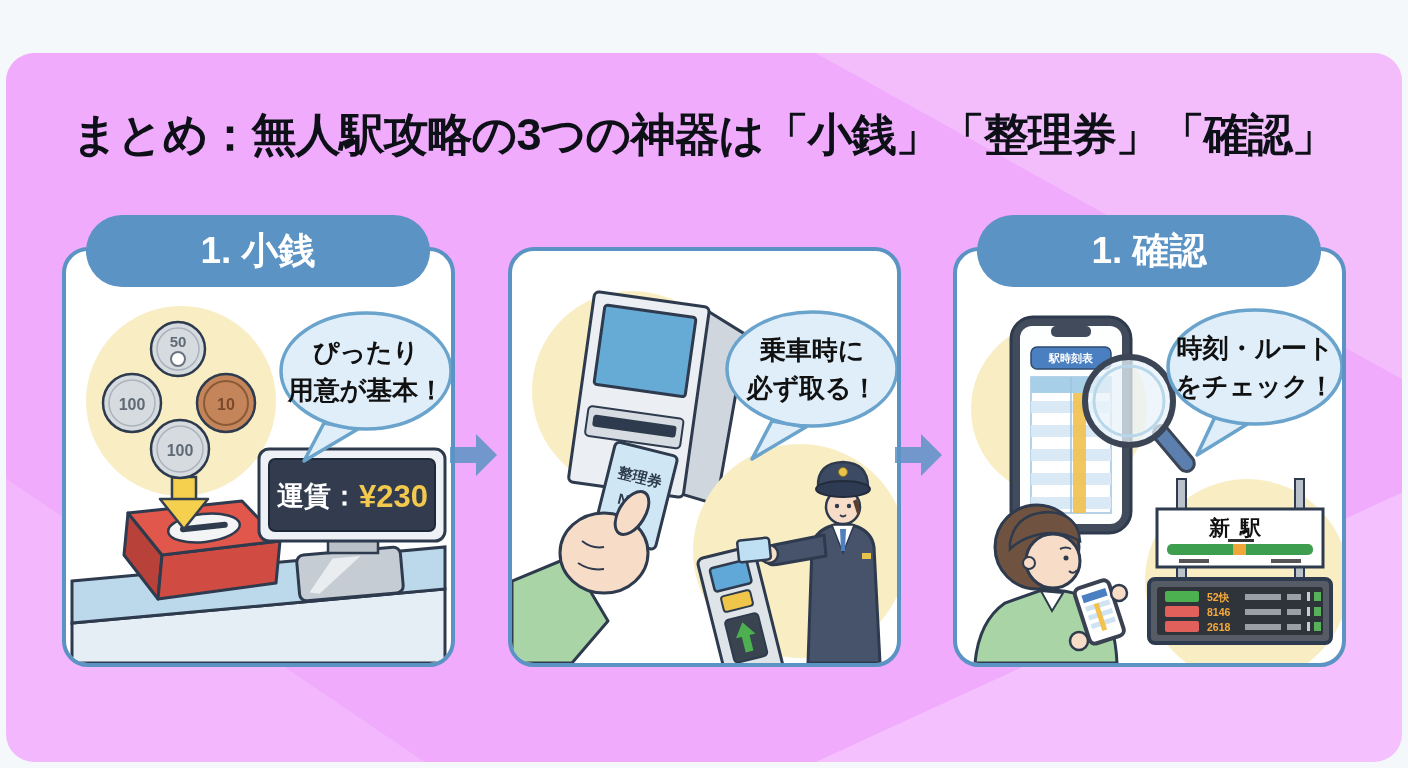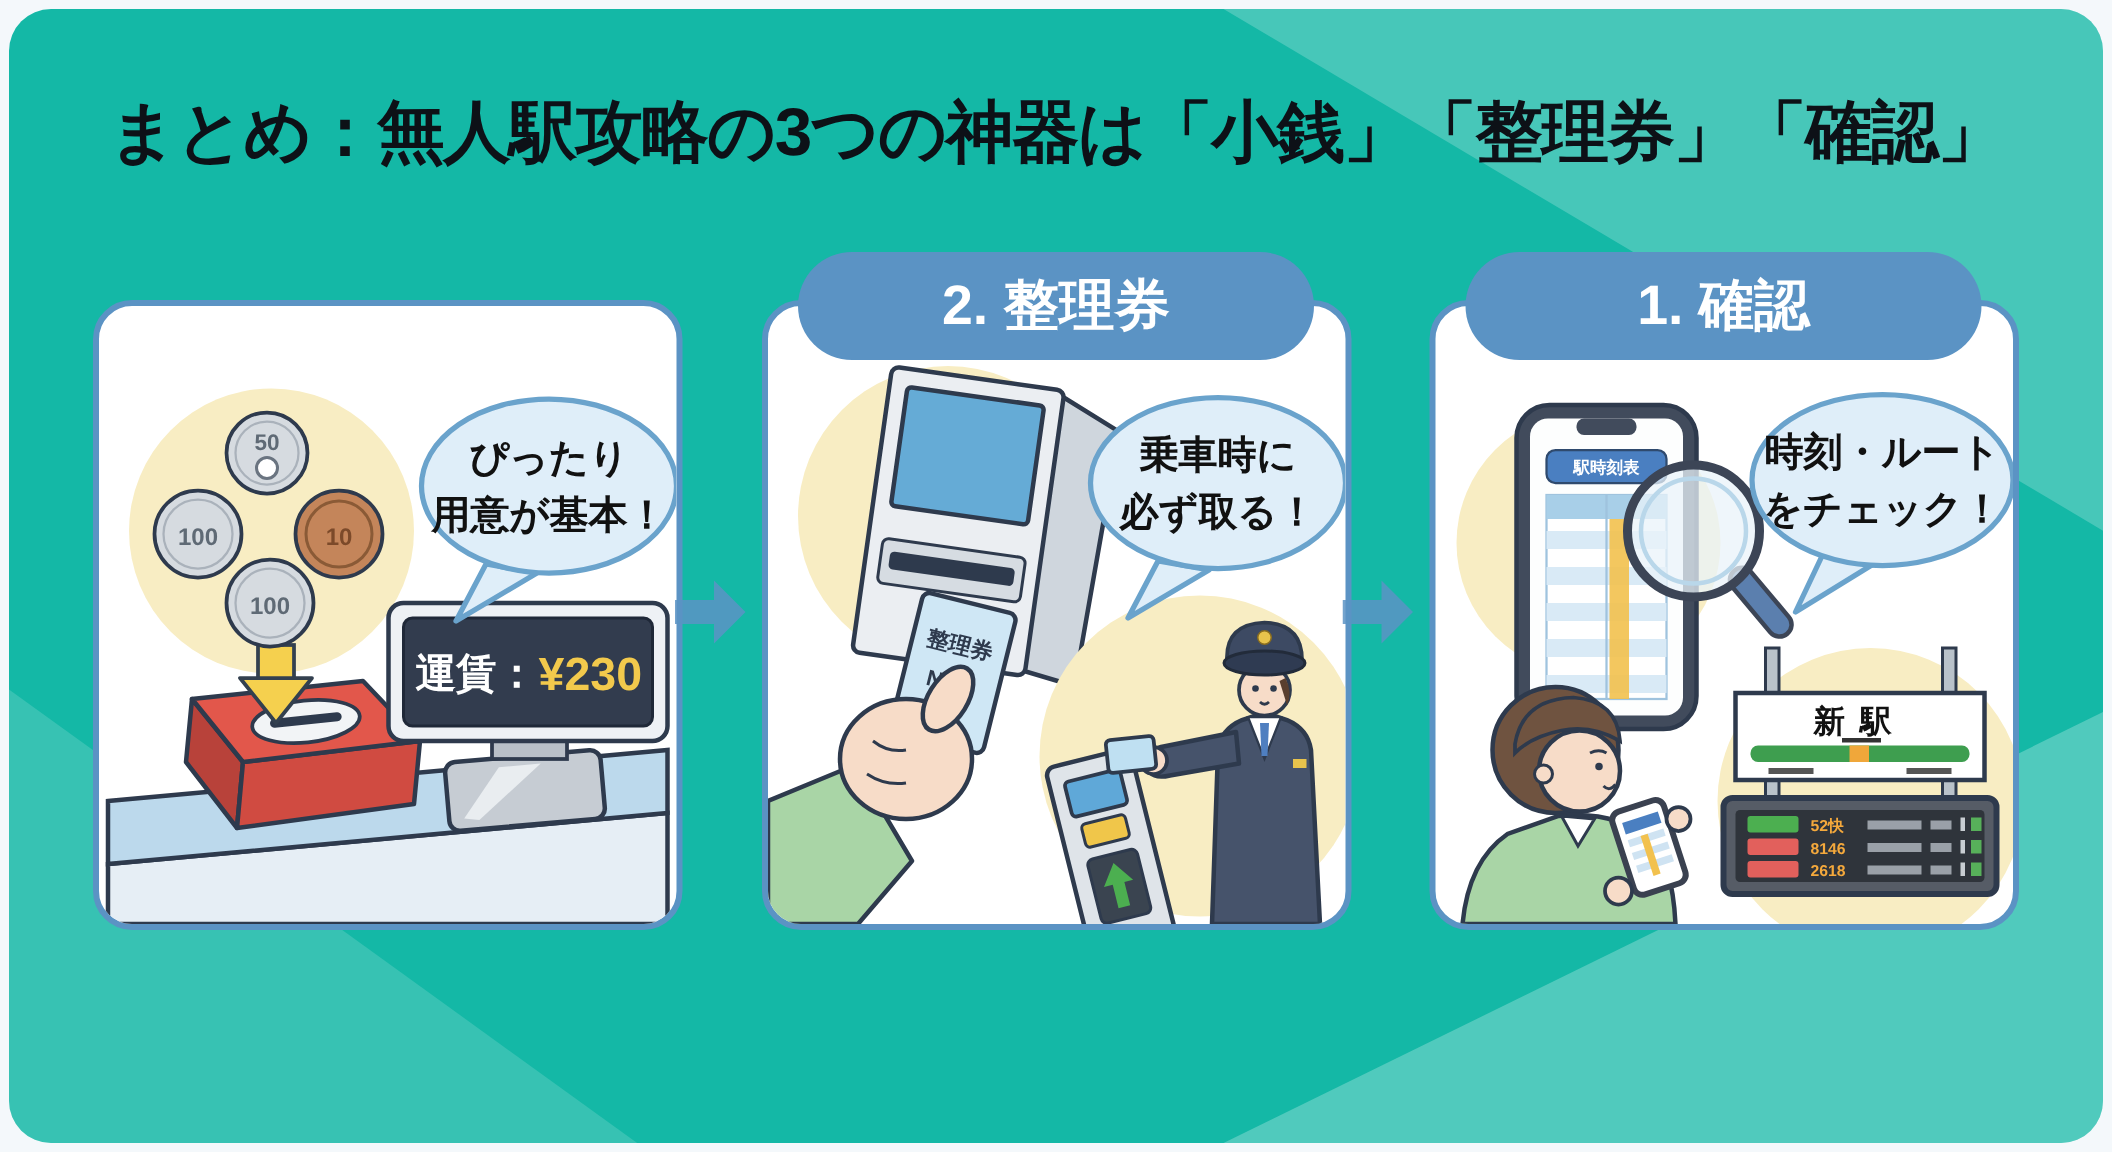--- a/index.html
+++ b/index.html
@@ -2,21 +2,21 @@
 <html><head>
 <meta charset="utf-8">
 <style>
   html,body{margin:0;padding:0;}
   body{
     width:1408px;height:768px;position:relative;overflow:hidden;
     background:#f4f8fb;
     font-family:"Liberation Sans","DejaVu Sans",sans-serif;
   }
   .card{
-    position:absolute;inset:6px;border-radius:28px;background:#14b8a6;overflow:hidden;
+    position:absolute;inset:6px;border-radius:28px;background:#f0abfc;overflow:hidden;margin-top:47px;
   }
   .deco{position:absolute;inset:0;pointer-events:none;}
   .deco-a{background:rgba(255,255,255,.22);clip-path:polygon(58% 0,100% 0,100% 46%);}
   .deco-b{background:rgba(255,255,255,.26);clip-path:polygon(100% 62%,100% 100%,58% 100%);}
   .deco-c{background:rgba(255,255,255,.15);clip-path:polygon(0 100%,0 60%,30% 100%);}
   .title{
     position:absolute;top:52px;left:0;width:100%;text-align:center;
     font-size:45px;font-weight:900;color:#0d1117;letter-spacing:-1px;white-space:nowrap;
   }
   .footer{
@@ -272,21 +272,21 @@
 
       <g>
         <polygon points="258,166 240,204 292,172" fill="#dfeef9" stroke="#6aa3cc" stroke-width="3.5" stroke-linejoin="round"></polygon>
         <ellipse cx="298" cy="116" rx="87" ry="57" fill="#dfeef9" stroke="#6aa3cc" stroke-width="3.5"></ellipse>
         <text x="298" y="106" text-anchor="middle" font-size="26" font-weight="900" fill="#111">時刻・ルート</text>
         <text x="298" y="144" text-anchor="middle" font-size="26" font-weight="900" fill="#111">をチェック！</text>
       </g>
     </svg>
   </div>
 
-  <div class="pill" id="pill2">2. 整理券</div>
+  <div class="pill" id="pill1">1. 小銭</div>
   <div class="pill" id="pill3">1. 確認</div>
 
   <div class="flow-arrow" id="arrow1">
     <svg width="48" height="46" viewBox="0 0 48 46">
         <polygon points="0,15 26,15 26,2 47,23 26,44 26,31 0,31" fill="#5b93c4" opacity="0.85"></polygon>
       </svg>
   </div>
   <div class="flow-arrow" id="arrow2">
     <svg width="48" height="46" viewBox="0 0 48 46">
         <polygon points="0,15 26,15 26,2 47,23 26,44 26,31 0,31" fill="#5b93c4" opacity="0.85"></polygon>

